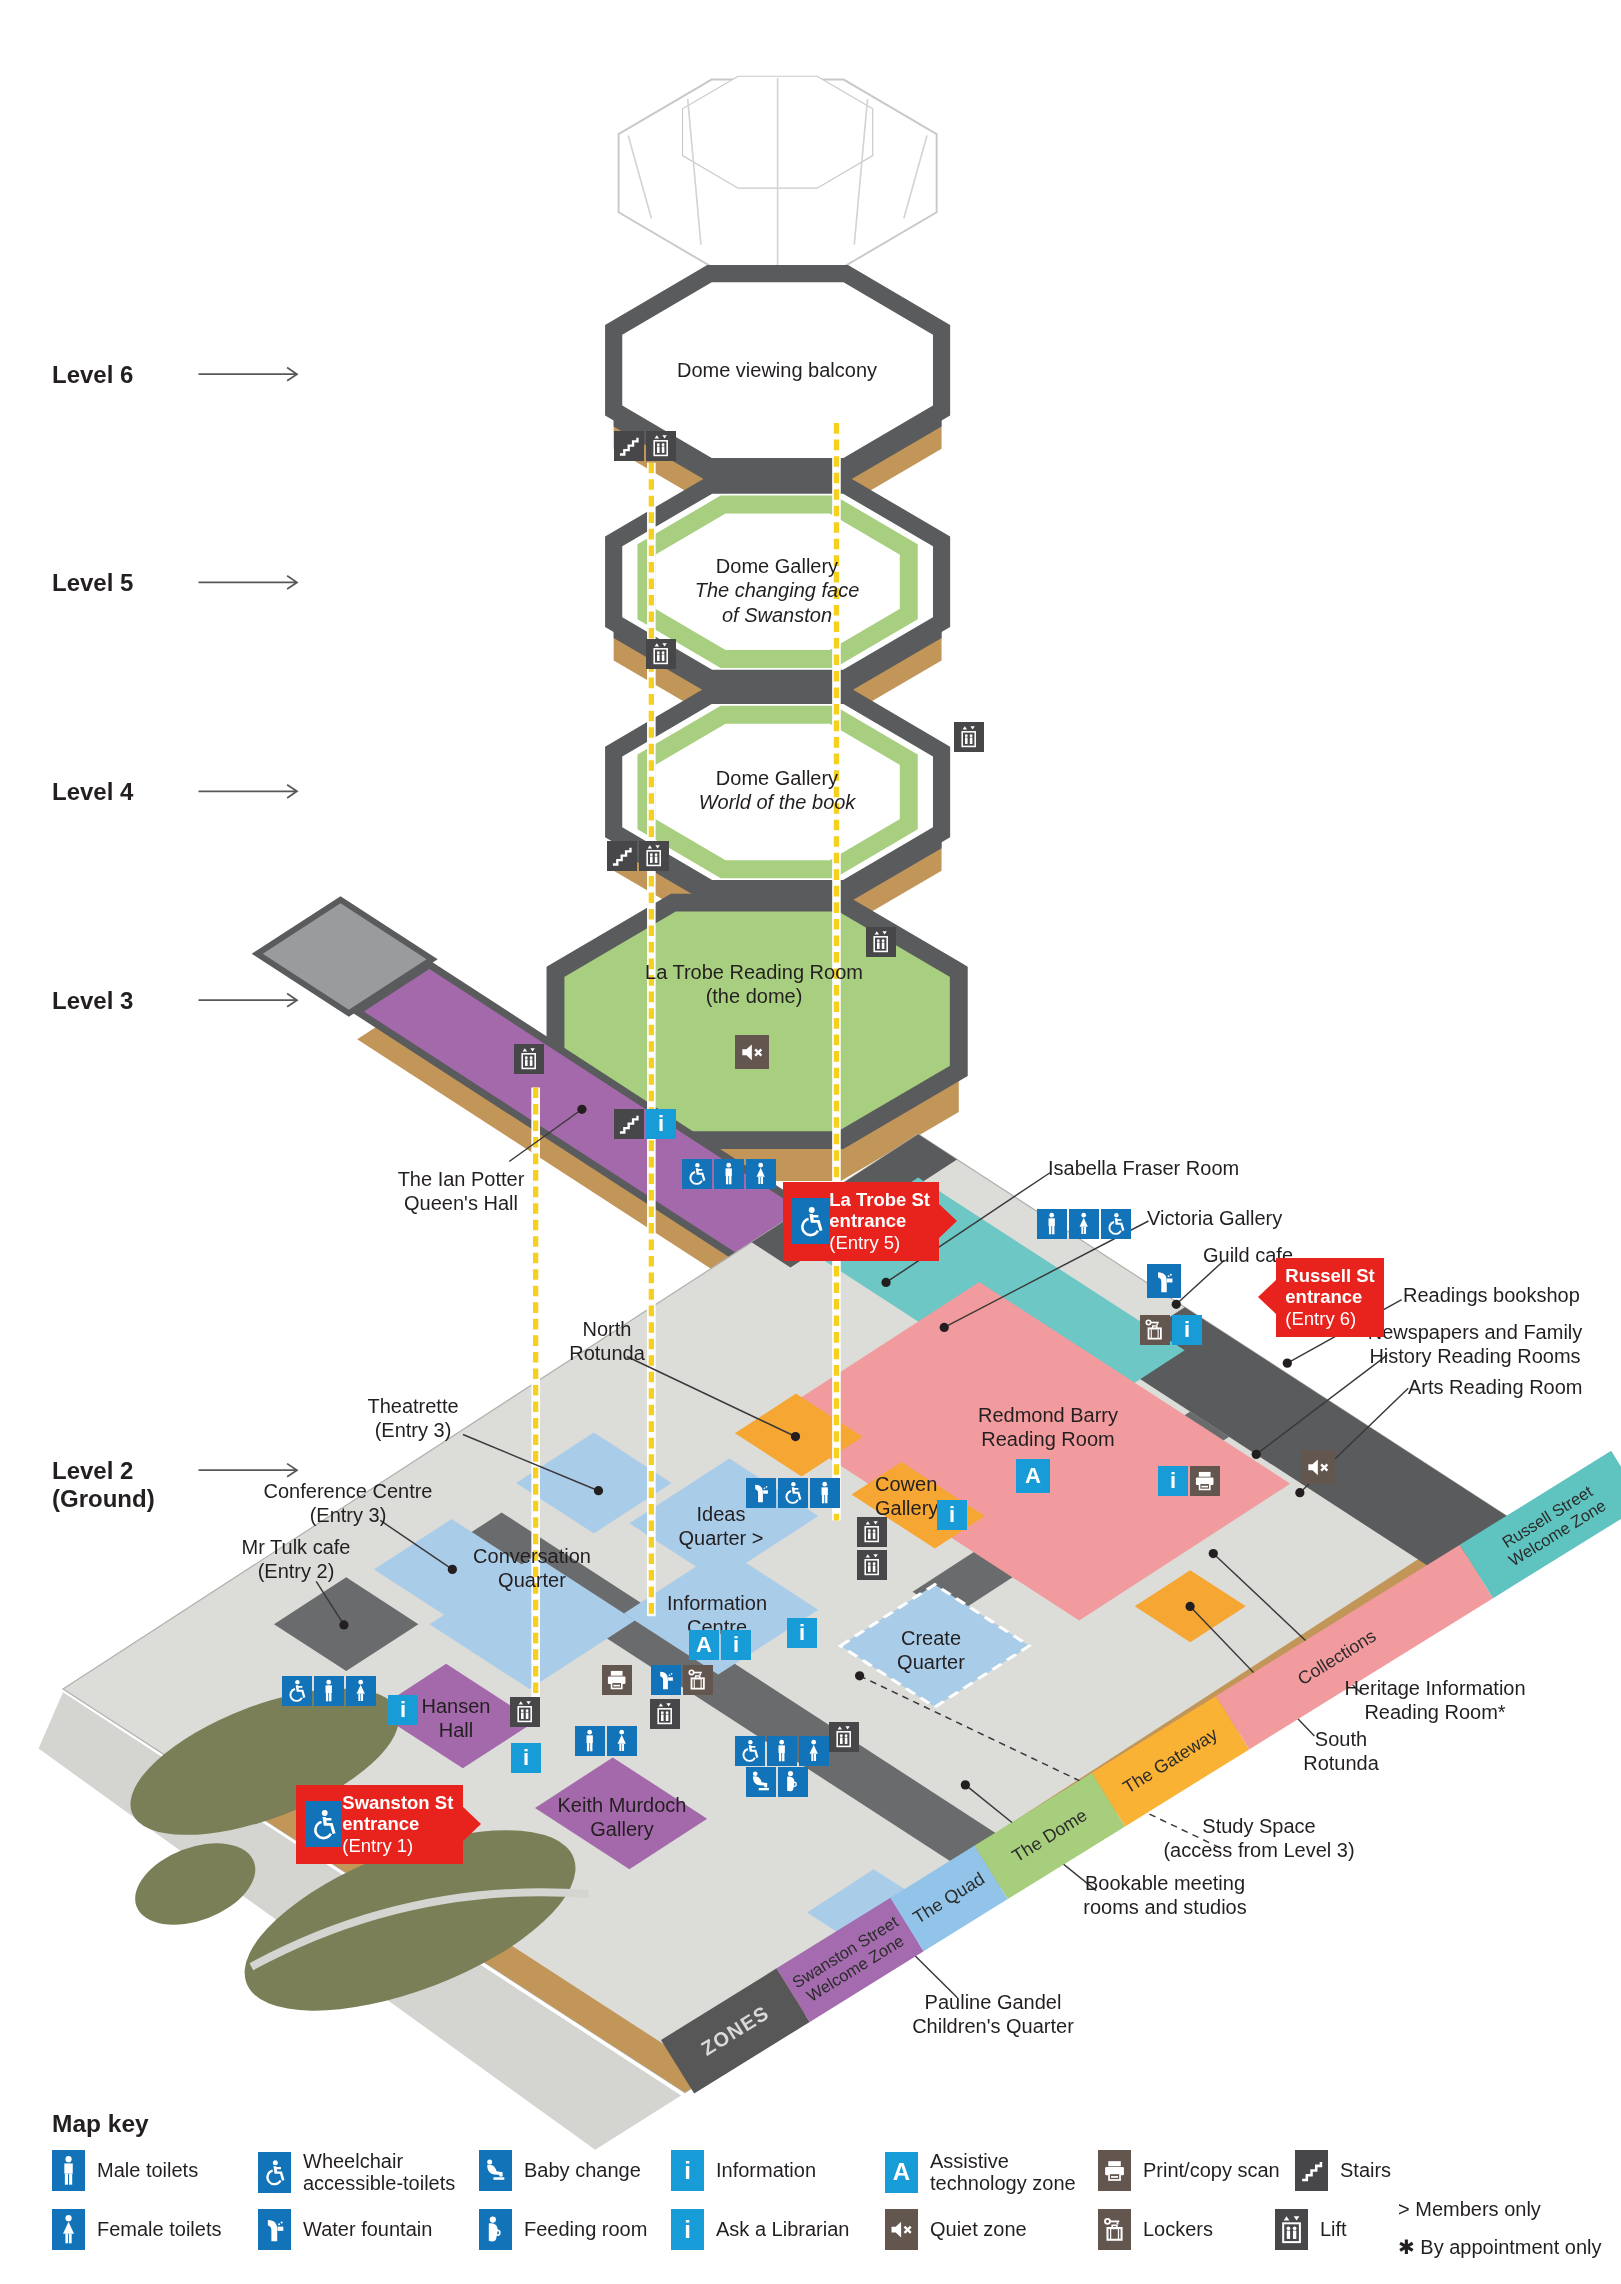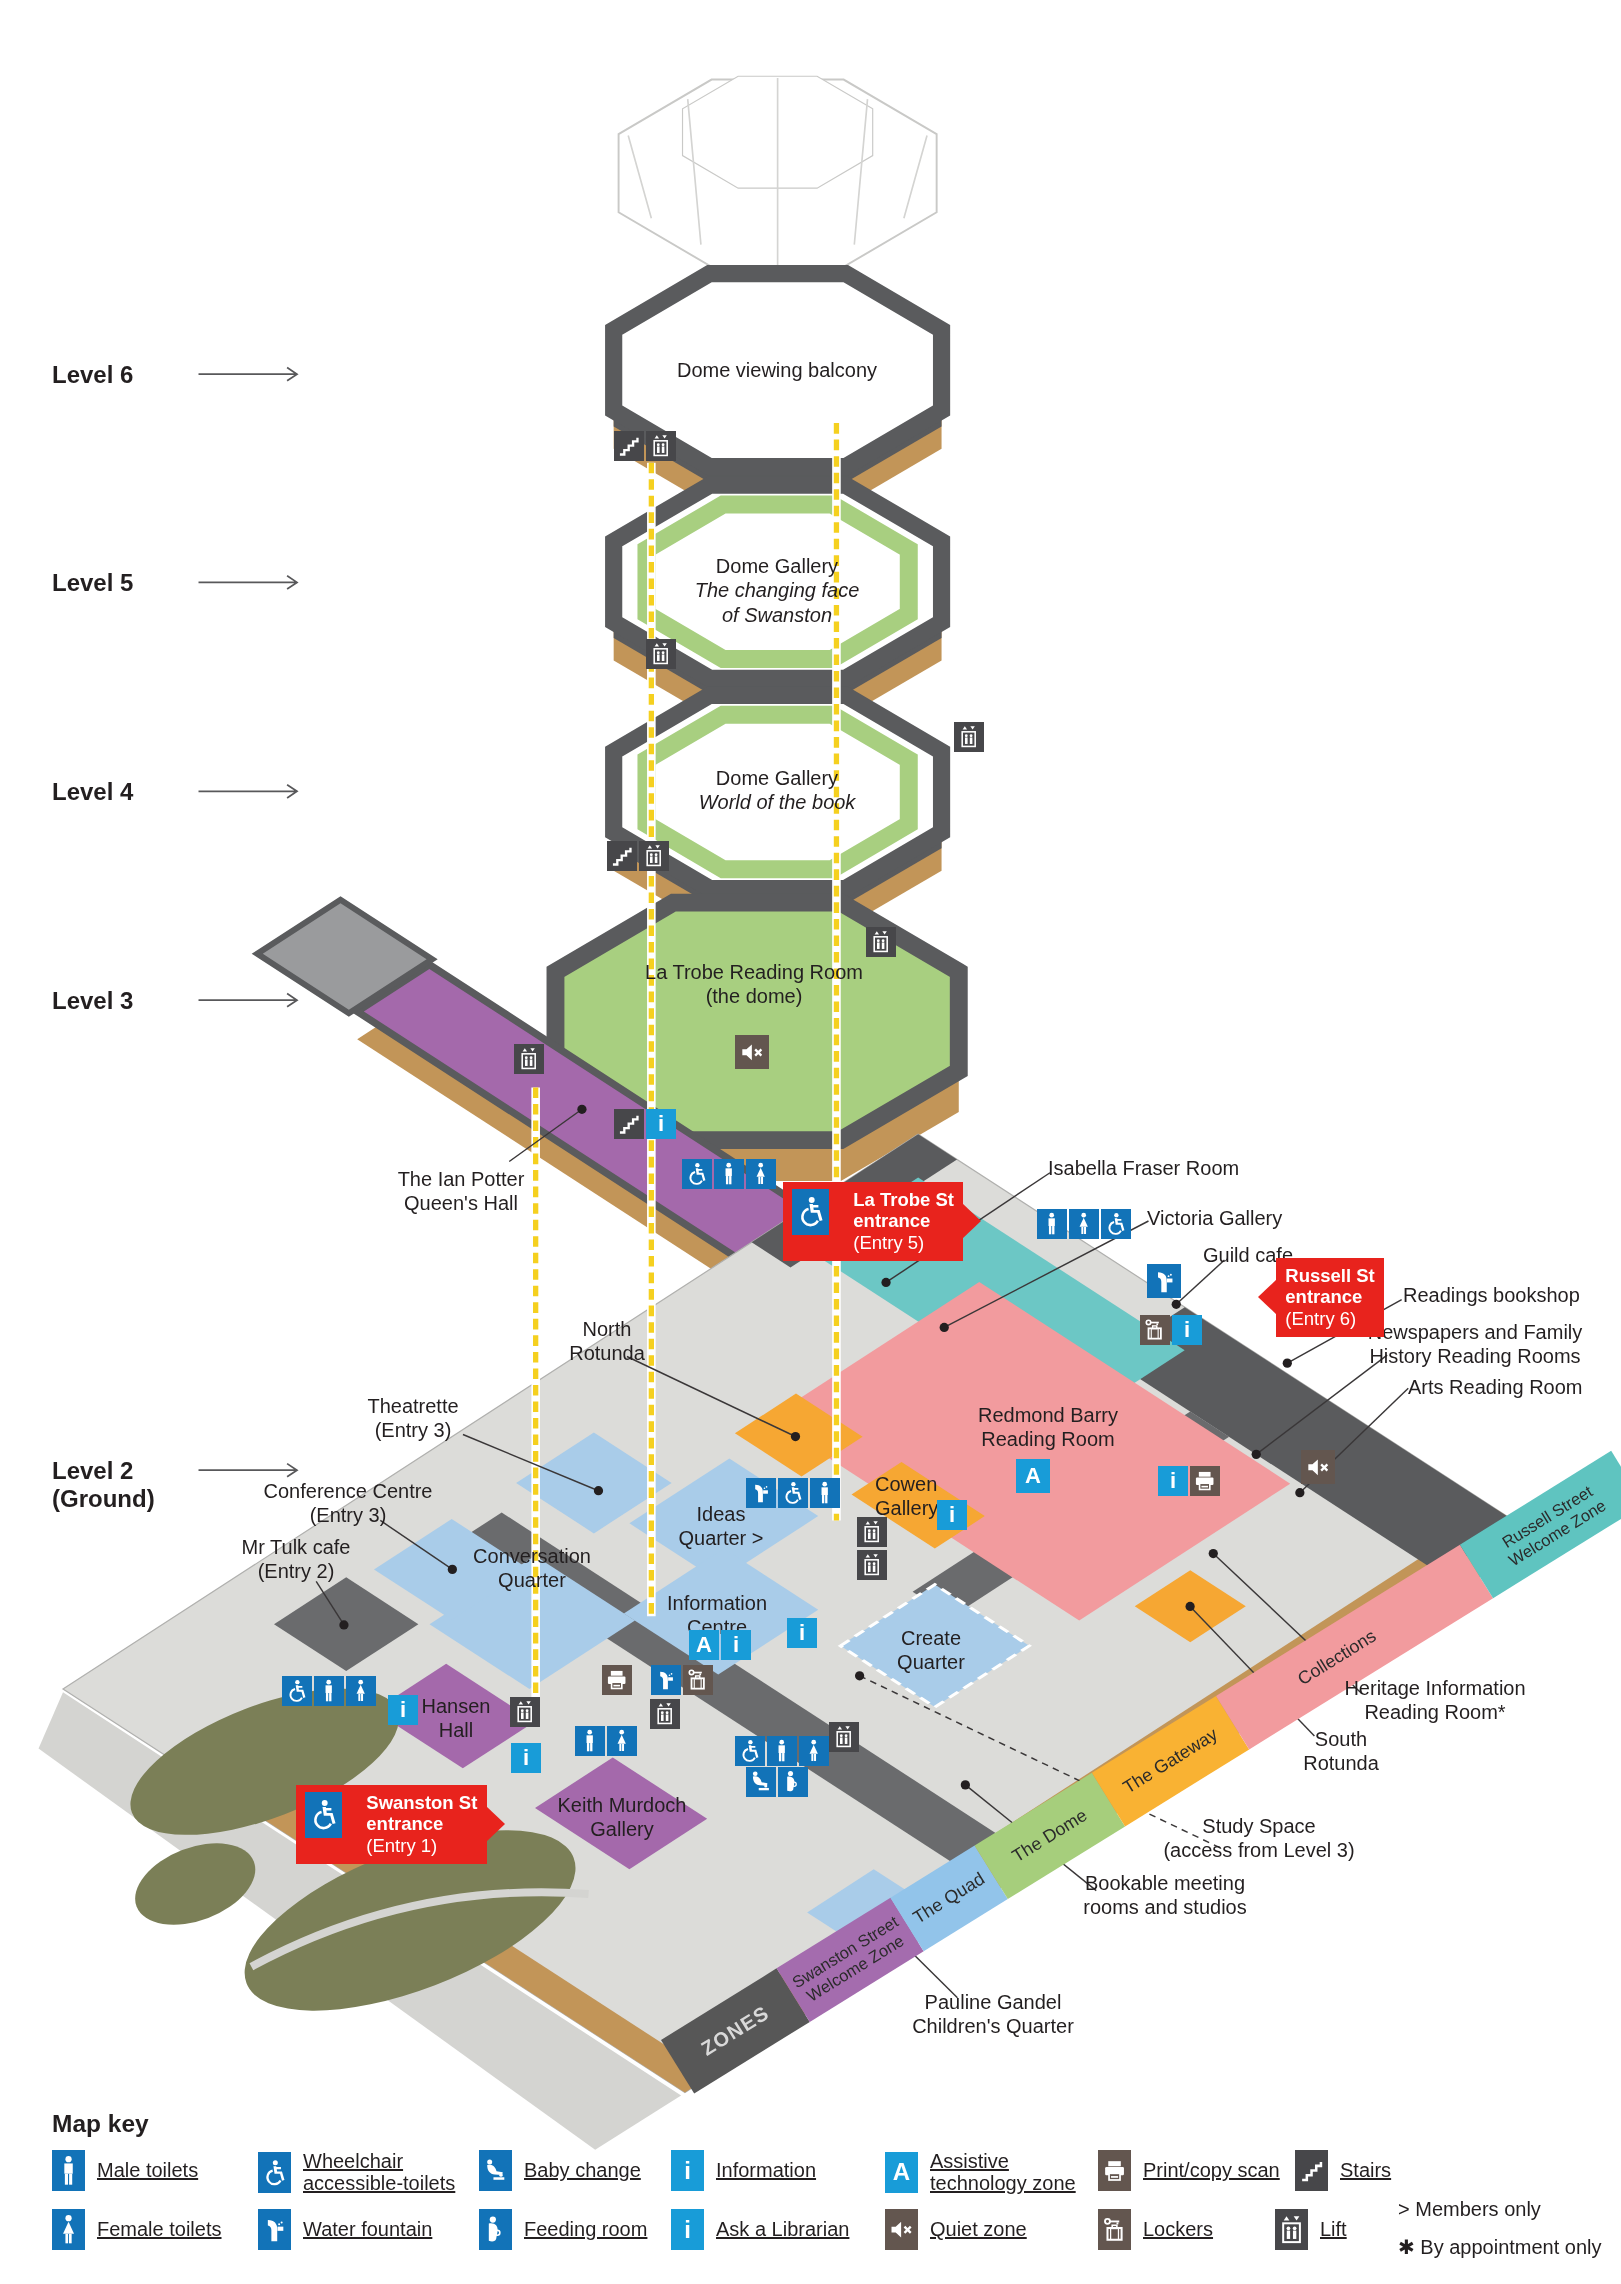--- a/index.html
+++ b/index.html
@@ -13,41 +13,41 @@
   .lvl{position:absolute;font-size:24px;font-weight:700;white-space:nowrap;}
   
   .ic{position:absolute;display:flex;gap:2px;transform:translate(-50%,-50%);align-items:center;}
   .cell{width:30px;height:30px;display:flex;align-items:center;justify-content:center;flex:none;}
   .cell svg{width:78%;height:78%;}
   .cell.txt{font-weight:700;font-size:22px;color:#fff;}
   .b{background:#1273b8;} .lb{background:#189cd8;} .dk{background:#47474a;} .br{background:#63564f;}
   .yel{color:#f8e71c;}
   .big{width:34px;height:34px;}
   
-  .flag{position:absolute;background:#e8231d;color:#fff;display:flex;gap:24px;align-items:flex-start;
+  .flag{position:absolute;background:#e8231d;color:#fff;display:flex;gap:0;align-items:center;
         padding:6.6px 9.3px;font-size:18.5px;line-height:1.18;font-weight:700;}
   .flag .wc{width:37px;height:46px;background:#1273b8;display:flex;align-items:center;justify-content:center;flex:none;}
   .flag .wc svg{width:80%;height:80%;}
   .flag .entry{font-weight:400;}
   .flag::after{content:"";position:absolute;right:-18px;top:50%;transform:translateY(-50%);
         border-top:18.5px solid transparent;border-bottom:18.5px solid transparent;border-left:19px solid #e8231d;}
   .flag.west::after{right:auto;left:-18px;border-left:none;border-right:19px solid #e8231d;}
   
   #ribbon{position:absolute;left:661px;top:2040px;width:1117px;height:63px;display:flex;
           transform:rotate(-31.8deg);transform-origin:0 0;}
   .seg{height:100%;display:flex;flex-direction:column;align-items:center;justify-content:center;
        font-size:18px;line-height:1.12;color:#2b2b2b;text-align:center;flex:none;}
   .seg.zones{color:#d9d9d9;font-weight:700;letter-spacing:1.3px;font-size:20px;}
   .seg.coll{align-items:flex-start;padding-left:79px;box-sizing:border-box;}
   
   .kitem{position:absolute;display:flex;gap:12px;align-items:center;}
   .kic{width:33px;height:41px;display:flex;align-items:center;justify-content:center;flex:none;}
   .kic svg{width:76%;height:76%;}
   .kic.txt{font-weight:700;font-size:24px;color:#fff;}
-  .klabel{font-size:20px;line-height:1.12;max-width:165px;white-space:normal;text-decoration:underline;}
+  .klabel{font-size:20px;line-height:1.12;max-width:165px;white-space:normal;}
   .note{position:absolute;font-size:20px;white-space:nowrap;margin-top:44px;}
   #keytitle{position:absolute;left:52px;top:2110px;font-size:24.5px;font-weight:700;}
 </style>
 </head>
 <body>
 
 <div id="stage">
 
 <svg id="bg" width="1622" height="2284" viewBox="0 0 2453 3455">
   <defs>

